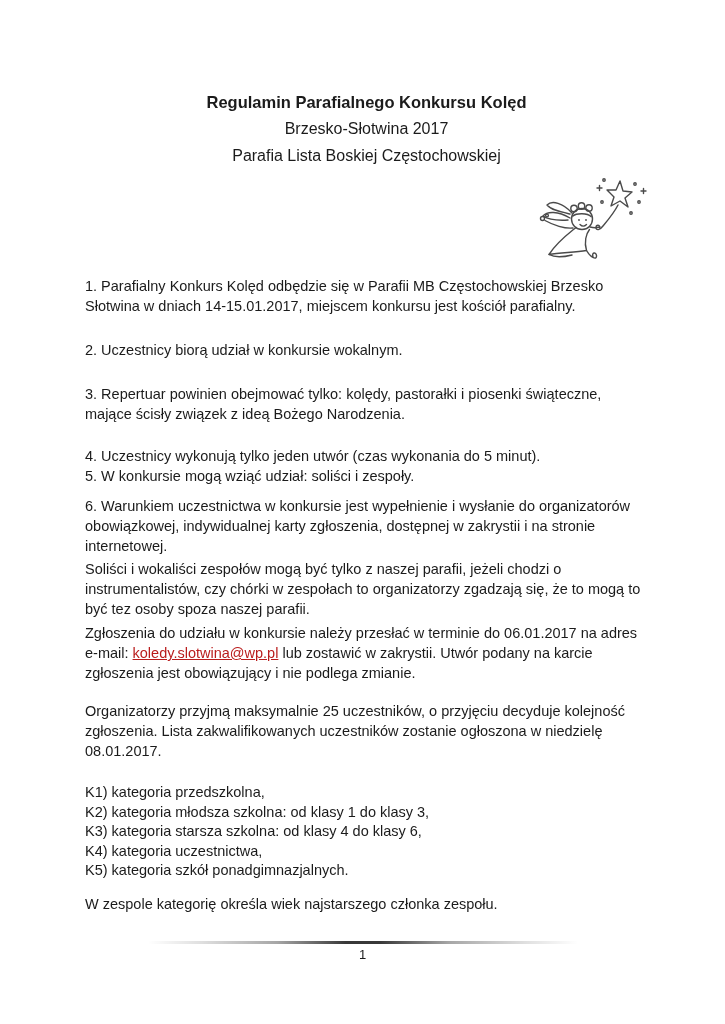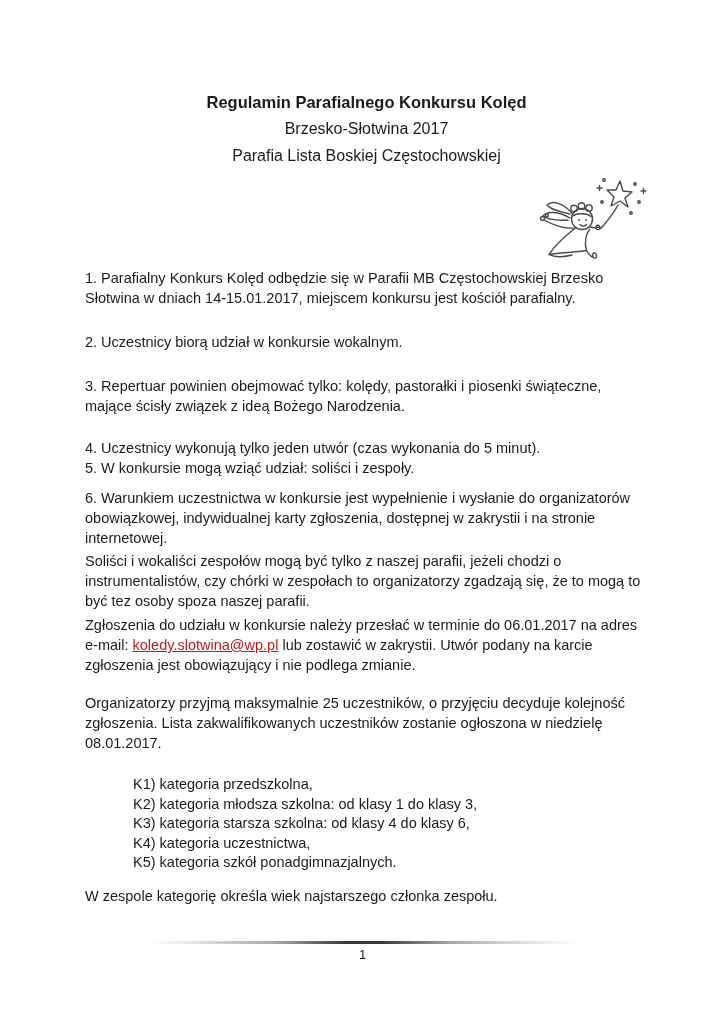--- a/index.html
+++ b/index.html
@@ -38,30 +38,30 @@
   .angel {
     position: absolute;
     left: 536px;
     top: 172px;
     width: 118px;
     height: 98px;
   }
   .doc-body {
     position: absolute;
     left: 85px;
-    top: 268px;
+    top: 276px;
     width: 562px;
     font-size: 14.5px;
     line-height: 20px;
   }
   .doc-body p { margin: 0; }
   .mb24 { margin-bottom: 24px !important; }
   .mb22 { margin-bottom: 22px !important; }
   .mb18 { margin-bottom: 18px !important; }
-  .mb13 { margin-bottom: 13px !important; margin-left: 48px; }
+  .mb13 { margin-bottom: 13px !important; }
   .mb10 { margin-bottom: 10px !important; }
   .mb5  { margin-bottom: 5px  !important; }
   .mb4  { margin-bottom: 4px  !important; }
   .mb3  { margin-bottom: 3px  !important; }
   .mb0  { margin-bottom: 0 !important; }
   .cat-list p {
     line-height: 19.5px;
     margin: 0;
   }
   .email-link {

